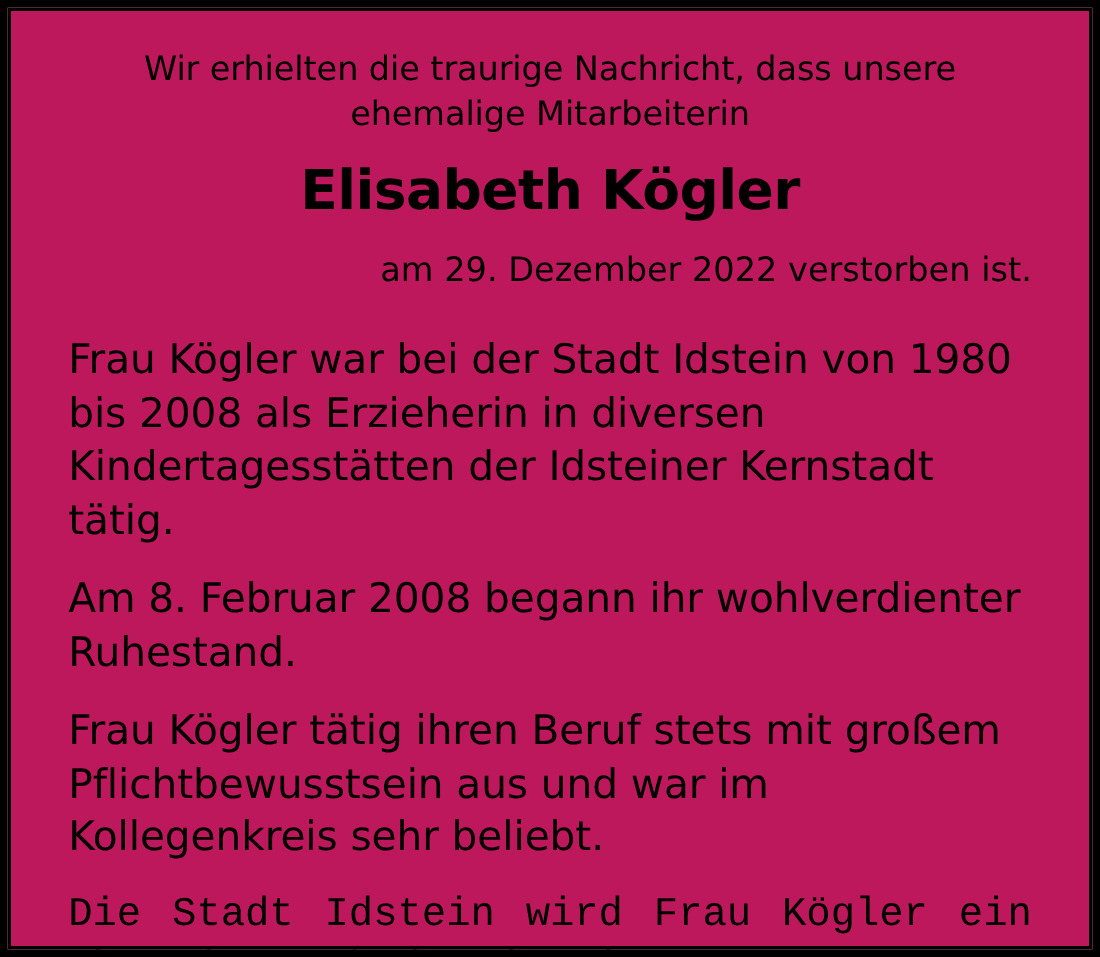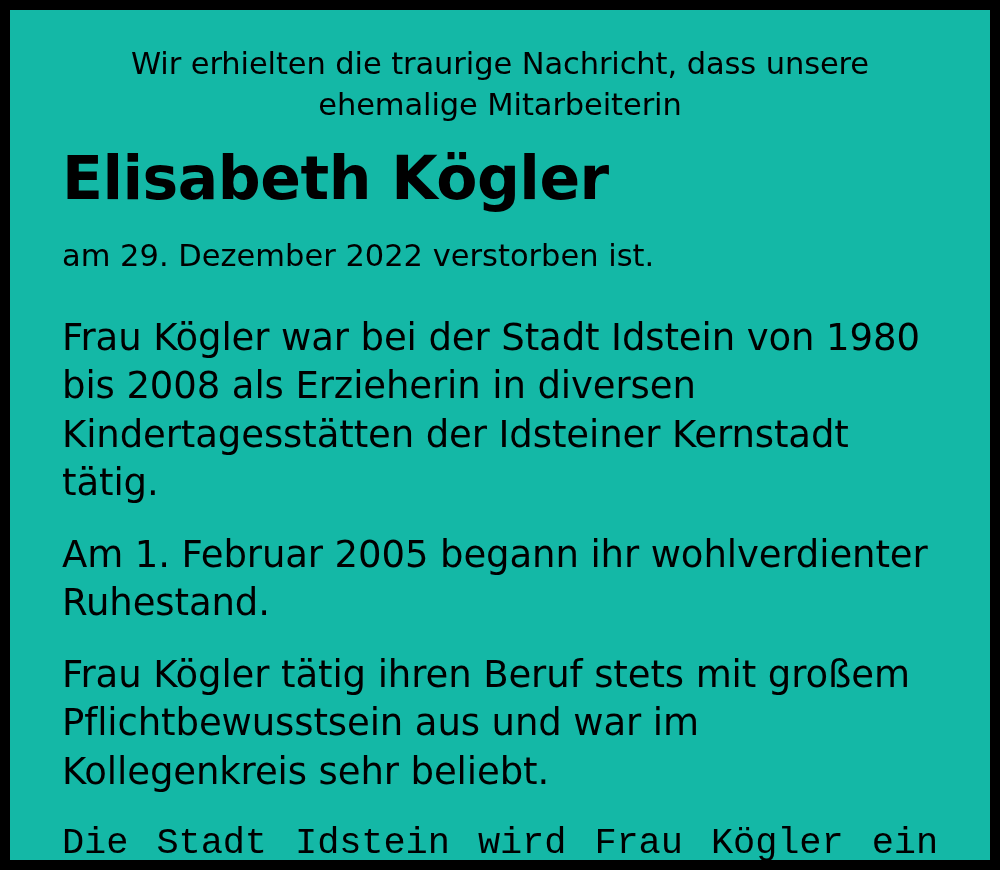--- a/index.html
+++ b/index.html
@@ -19,43 +19,43 @@
     height: 870px;
     border: 7px solid #000000;
     padding: 0;
     background: #ffffff;
   }
   .notice-inner {
     box-sizing: border-box;
     width: 100%;
     height: 100%;
     border: 3px solid #000000;
-    background: #14b8a6;
+    background: #be185d;
     padding: 34px 52px 20px 52px;
     display: flex;
     flex-direction: column;
   }
   .intro {
     text-align: center;
     font-size: 30.5px;
     line-height: 1.33;
     letter-spacing: -0.1px;
     margin: 0 auto;
     max-width: 760px;
   }
   .deceased-name {
-    text-align: left;
-    font-size: 60px;
+    text-align: center;
+    font-size: 50px;
     font-weight: 700;
     letter-spacing: -0.5px;
     margin: 22px 0 0 0;
     line-height: 1.05;
   }
   .death-line {
-    text-align: left;
+    text-align: right;
     font-size: 30.5px;
     margin: 26px 0 0 0;
     line-height: 1.3;
   }
   .body-block {
     margin-top: 38px;
   }
   .para {
     font-size: 37px;
     line-height: 1.31;
@@ -94,21 +94,21 @@
   <div class="notice-inner">
 
     <div class="intro">Wir erhielten die traurige Nachricht, dass unsere ehemalige Mitarbeiterin</div>
 
     <div class="deceased-name">Elisabeth Kögler</div>
 
     <div class="death-line">am 29. Dezember 2022 verstorben ist.</div>
 
     <div class="body-block">
       <p class="para">Frau Kögler war bei der Stadt Idstein von 1980 bis 2008 als Erzieherin in diversen Kindertagesstätten der Idsteiner Kernstadt tätig.</p>
-      <p class="para">Am 1. Februar 2005 begann ihr wohlverdienter Ruhestand.</p>
+      <p class="para">Am 8. Februar 2008 begann ihr wohlverdienter Ruhestand.</p>
       <p class="para">Frau Kögler tätig ihren Beruf stets mit großem Pflichtbewusstsein aus und war im Kollegenkreis sehr beliebt.</p>
       <p class="para justify">Die Stadt Idstein wird Frau Kögler ein ehrendes Andenken bewahren.</p>
     </div>
 
     <div class="signatures">
       <div class="sig-col">
         <div class="sig-role">Für den Magistrat</div>
         <div class="sig-name">Christian Herfurth</div>
 
       </div>

